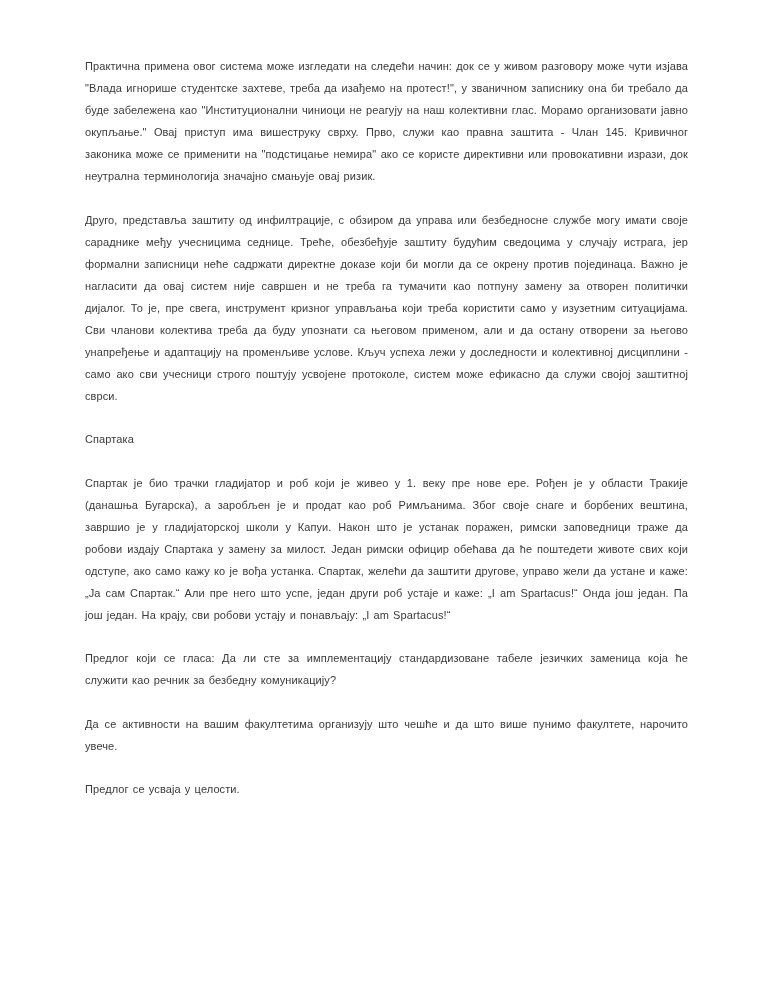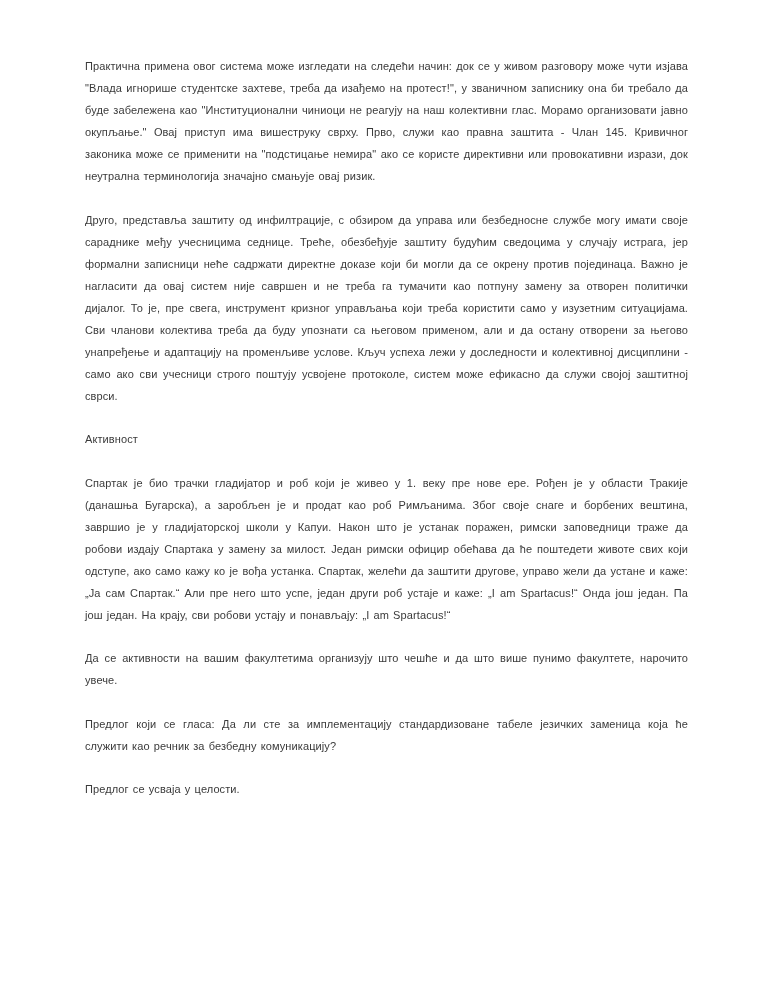--- a/index.html
+++ b/index.html
@@ -37,19 +37,19 @@
     text-align: left;
   }
 </style>
 </head>
 <body>
 
 <div class="page">
   <div id="doc-content">
       <p class="para">Практична примена овог система може изгледати на следећи начин: док се у живом разговору може чути изјава "Влада игнорише студентске захтеве, треба да изађемо на протест!", у званичном записнику она би требало да буде забележена као "Институционални чиниоци не реагују на наш колективни глас. Морамо организовати јавно окупљање." Овај приступ има вишеструку сврху. Прво, служи као правна заштита - Члан 145. Кривичног законика може се применити на "подстицање немира" ако се користе директивни или провокативни изрази, док неутрална терминологија значајно смањује овај ризик.</p>
       <p class="para">Друго, представља заштиту од инфилтрације, с обзиром да управа или безбедносне службе могу имати своје сараднике међу учесницима седнице. Треће, обезбеђује заштиту будућим сведоцима у случају истрага, јер формални записници неће садржати директне доказе који би могли да се окрену против појединаца. Важно је нагласити да овај систем није савршен и не треба га тумачити као потпуну замену за отворен политички дијалог. То је, пре свега, инструмент кризног управљања који треба користити само у изузетним ситуацијама. Сви чланови колектива треба да буду упознати са његовом применом, али и да остану отворени за његово унапређење и адаптацију на променљиве услове. Кључ успеха лежи у доследности и колективној дисциплини - само ако сви учесници строго поштују усвојене протоколе, систем може ефикасно да служи својој заштитној сврси.</p>
-      <p class="heading">Активност</p>
+      <p class="heading">Спартака</p>
       <p class="para">Спартак је био трачки гладијатор и роб који је живео у 1. веку пре нове ере. Рођен је у области Тракије (данашња Бугарска), а заробљен је и продат као роб Римљанима. Због своје снаге и борбених вештина, завршио је у гладијаторској школи у Капуи. Након што је устанак поражен, римски заповедници траже да робови издају Спартака у замену за милост. Један римски официр обећава да ће поштедети животе свих који одступе, ако само кажу ко је вођа устанка. Спартак, желећи да заштити другове, управо жели да устане и каже: „Ја сам Спартак.“ Али пре него што успе, један други роб устаје и каже: „I am Spartacus!“ Онда још један. Па још један. На крају, сви робови устају и понављају: „I am Spartacus!“</p>
+      <p class="para">Предлог који се гласа: Да ли сте за имплементацију стандардизоване табеле језичких заменица која ће служити као речник за безбедну комуникацију?</p>
       <p class="para">Да се активности на вашим факултетима организују што чешће и да што више пунимо факултете, нарочито увече.</p>
-      <p class="para">Предлог који се гласа: Да ли сте за имплементацију стандардизоване табеле језичких заменица која ће служити као речник за безбедну комуникацију?</p>
       <p class="para">Предлог се усваја у целости.</p>
     </div>
 </div>
 
 </body></html>

